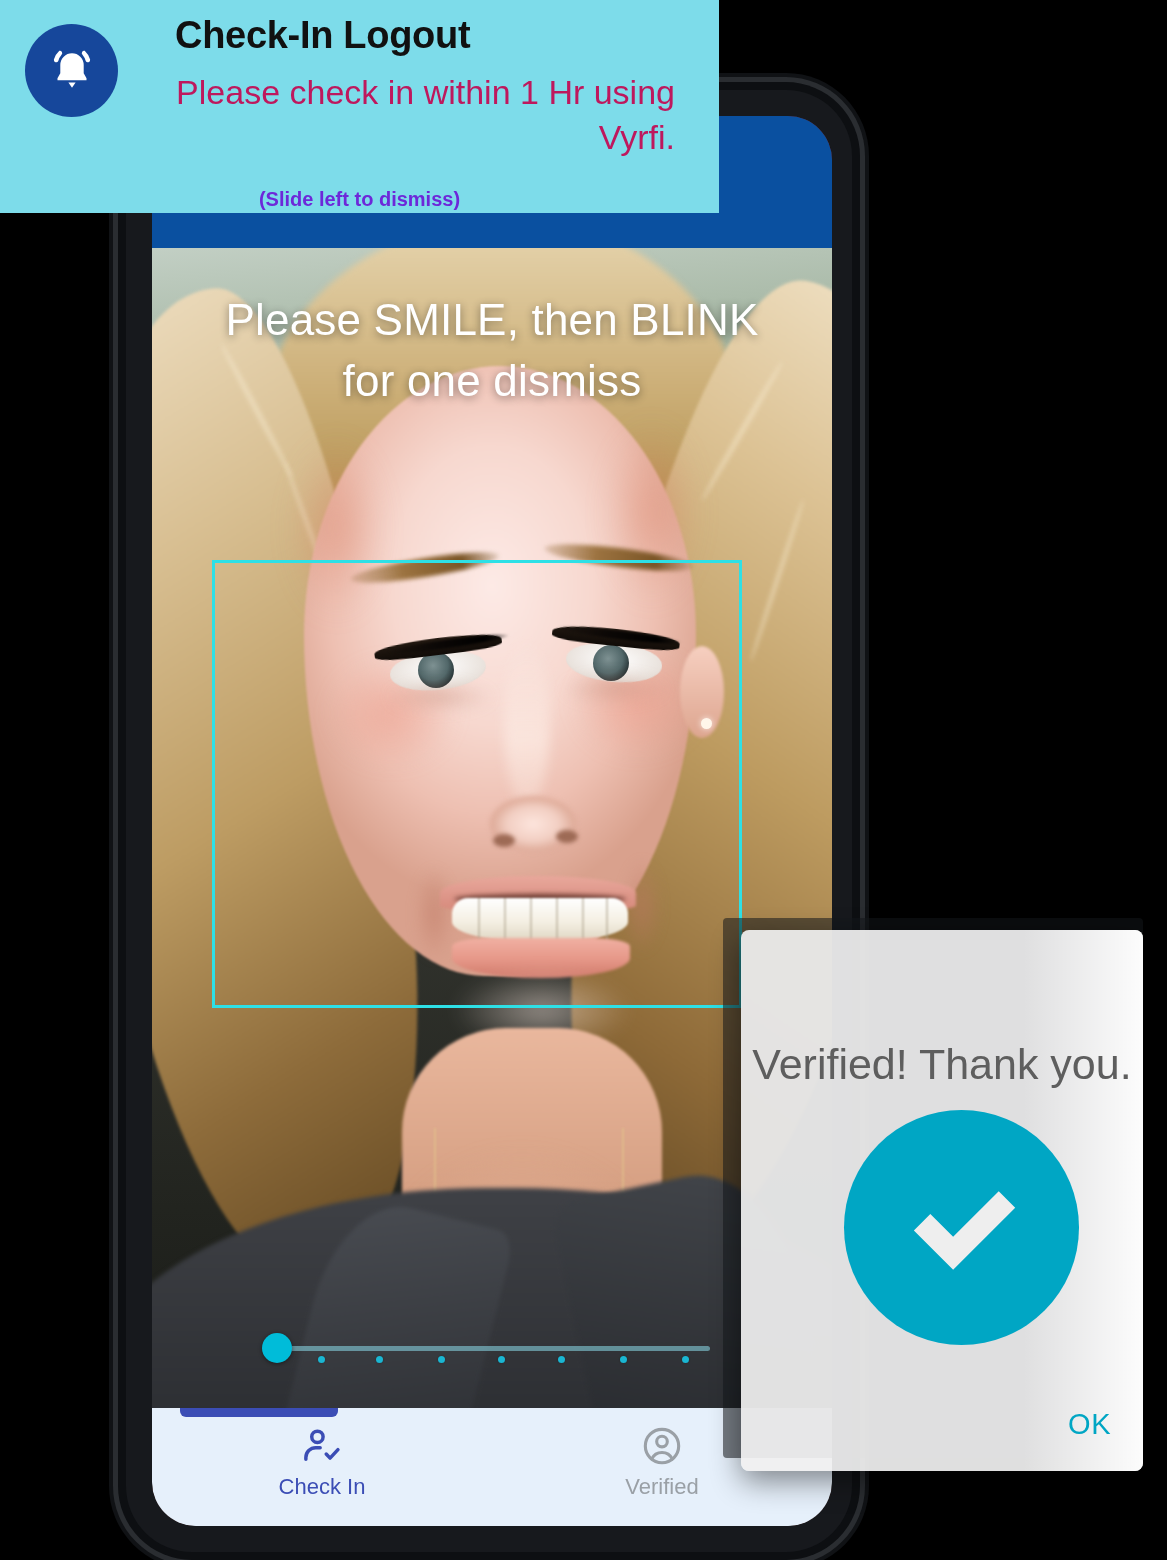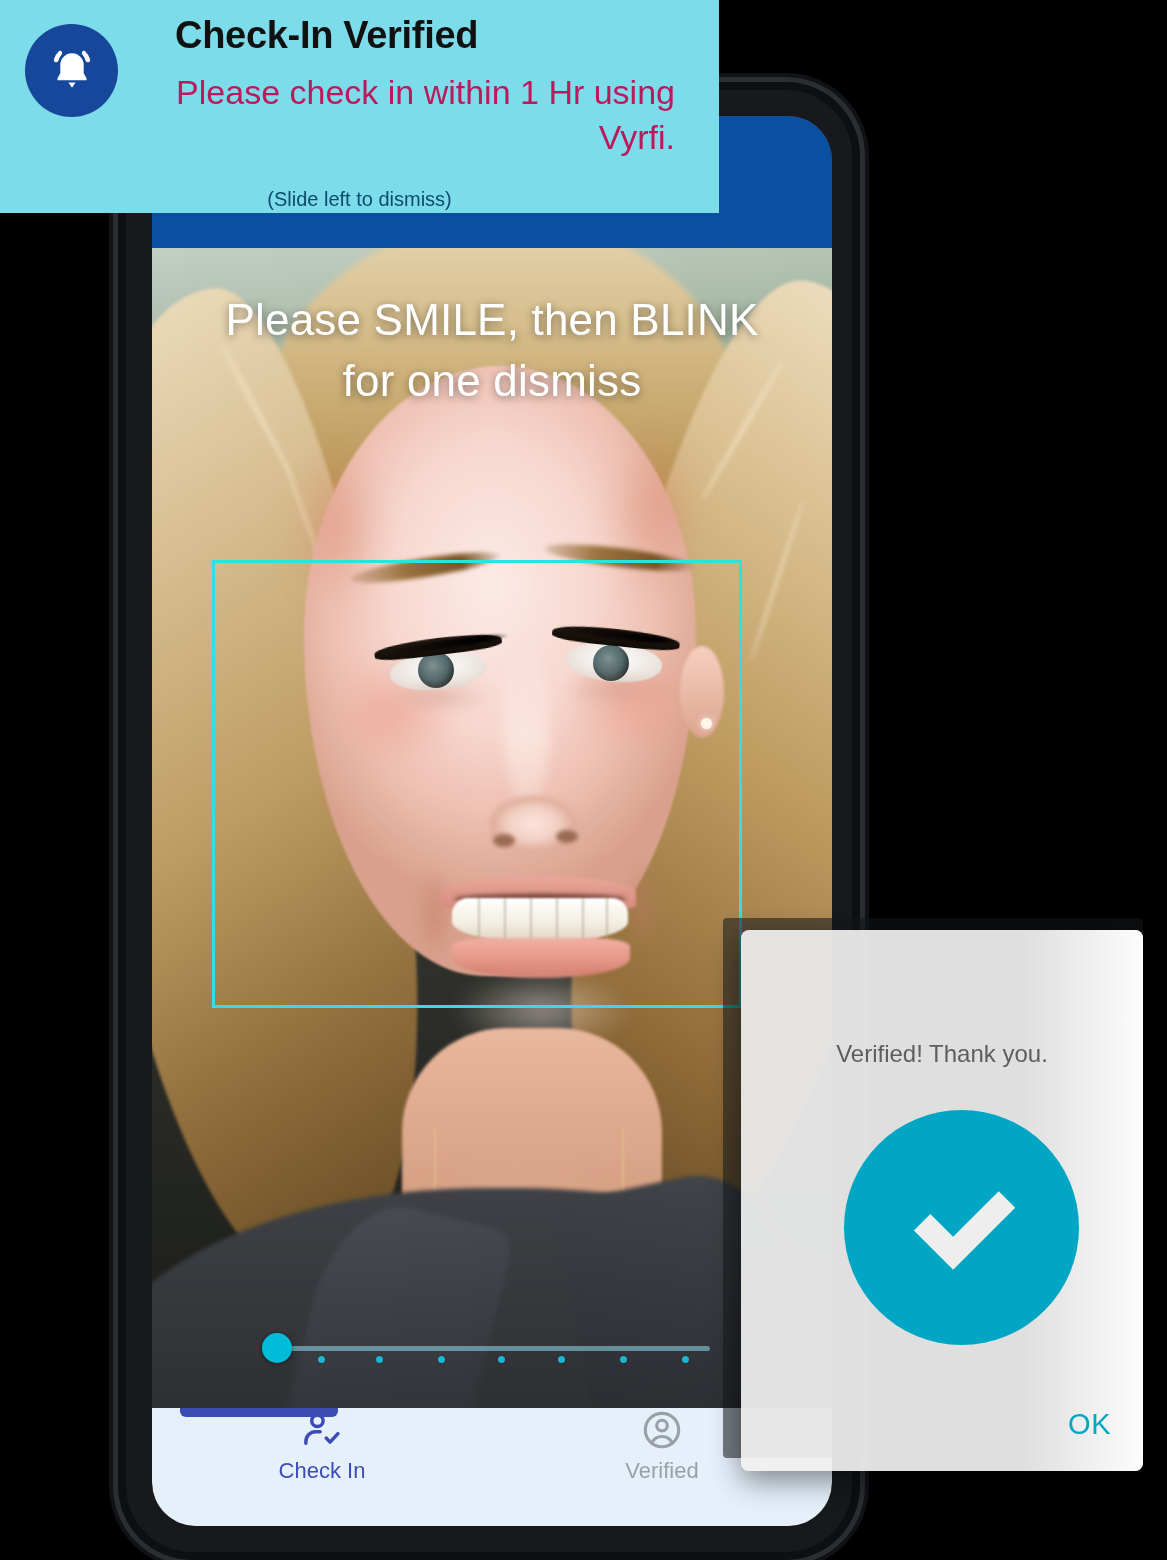--- a/index.html
+++ b/index.html
@@ -196,21 +196,21 @@
     border-radius:50%; background:#22c4dd; z-index:12;
     display:flex; align-items:center; justify-content:center;
     box-shadow:0 2px 10px rgba(0,0,0,.3);
   }
 
   
   #bottomnav {
     position:absolute; left:0; bottom:0; width:100%; height:118px;
     background:#e6f0fb; z-index:14;
     border-radius:0 0 42px 42px;
-    display:flex; align-items:flex-start; 
+    display:flex; align-items:flex-start; padding-top:16px;
   }
   #nav-indicator {
     position:absolute; left:28px; top:0; width:158px; height:9px;
     background:#3b4db5; border-radius:0 0 6px 6px;
   }
   .nav-item { flex:1; display:flex; flex-direction:column; align-items:center; gap:6px; }
   .nav-label { font-size:22px; }
   .nav-item.active .nav-label { color:#3b4db5; }
   .nav-item:not(.active) .nav-label { color:#9aa0a6; }
 
@@ -227,21 +227,21 @@
   #banner-title {
     position:absolute; left:175px; top:14px;
     font-size:38px; font-weight:bold; color:#111; letter-spacing:-.3px;
   }
   #banner-body {
     position:absolute; left:175px; top:70px; width:500px;
     font-size:34px; color:#be185d; line-height:1.32;text-align:right;
   }
   #banner-hint {
     position:absolute; left:0; top:188px; width:100%;
-    text-align:center; font-size:20px; color:#0c4a6e;
+    text-align:center; font-size:20px; color:#6d28d9;font-weight:bold;
   }
 
   
   #dialog-wrap { position:absolute; left:723px; top:918px; width:420px; height:553px; z-index:50; }
   #dialog-shadow {
     position:absolute; left:0; top:0; width:420px; height:540px;
     background:rgba(20,24,28,.55); border-radius:4px;
   }
   #dialog {
     position:absolute; left:18px; top:12px; width:402px; height:541px;
@@ -250,21 +250,21 @@
     box-shadow:0 10px 30px rgba(0,0,0,.45);
     overflow:hidden;
   }
   #dialog-gloss {
     position:absolute; right:0; top:0; width:120px; height:100%;
     background:linear-gradient(90deg,rgba(255,255,255,0),rgba(255,255,255,.92));
     pointer-events:none;
   }
   #dialog-title {
     position:absolute; left:0; top:110px; width:100%; text-align:center;
-    font-size:24px; color:#5e5e5e;
+    font-size:43px; color:#5e5e5e;
   }
   #dialog-check {
     position:absolute; left:103px; top:180px; width:235px; height:235px;
     border-radius:50%; background:#00a6c4;
     display:flex; align-items:center; justify-content:center;
   }
   #dialog-ok {
     position:absolute; right:32px; bottom:30px;
     font-size:29px; color:#00a6c4; letter-spacing:.5px;
   }
@@ -407,21 +407,21 @@
 
   <div id="banner">
     <div id="banner-icon">
       <svg width="54" height="54" viewBox="0 0 24 24">
         <path fill="#ffffff" d="M12 4.1a5.2 5.2 0 0 1 5.2 5.2v3.7l1.25 2.2v.95H5.55v-.95L6.8 13V9.3A5.2 5.2 0 0 1 12 4.1z"></path>
         <path fill="#ffffff" d="M10.4 17.1h3.2L12 19.4z"></path>
         <path fill="#ffffff" d="M6.35 3.0a1.05 1.05 0 0 1 1.0 1.75A6.6 6.6 0 0 0 5.9 7.6 1.05 1.05 0 0 1 3.95 6.9 8.7 8.7 0 0 1 6.35 3.0z"></path>
         <path fill="#ffffff" d="M17.65 3.0a8.7 8.7 0 0 1 2.4 3.9 1.05 1.05 0 0 1-1.95.7 6.6 6.6 0 0 0-1.45-2.85 1.05 1.05 0 0 1 1.0-1.75z"></path>
       </svg>
     </div>
-    <div id="banner-title">Check-In Verified</div>
+    <div id="banner-title">Check-In Logout</div>
     <div id="banner-body">Please check in within 1 Hr using Vyrfi.</div>
     <div id="banner-hint">(Slide left to dismiss)</div>
   </div>
 
   <div id="dialog-wrap">
     <div id="dialog-shadow"></div>
     <div id="dialog">
       <div id="dialog-gloss"></div>
       <div id="dialog-title">Verified! Thank you.</div>
       <div id="dialog-check">

